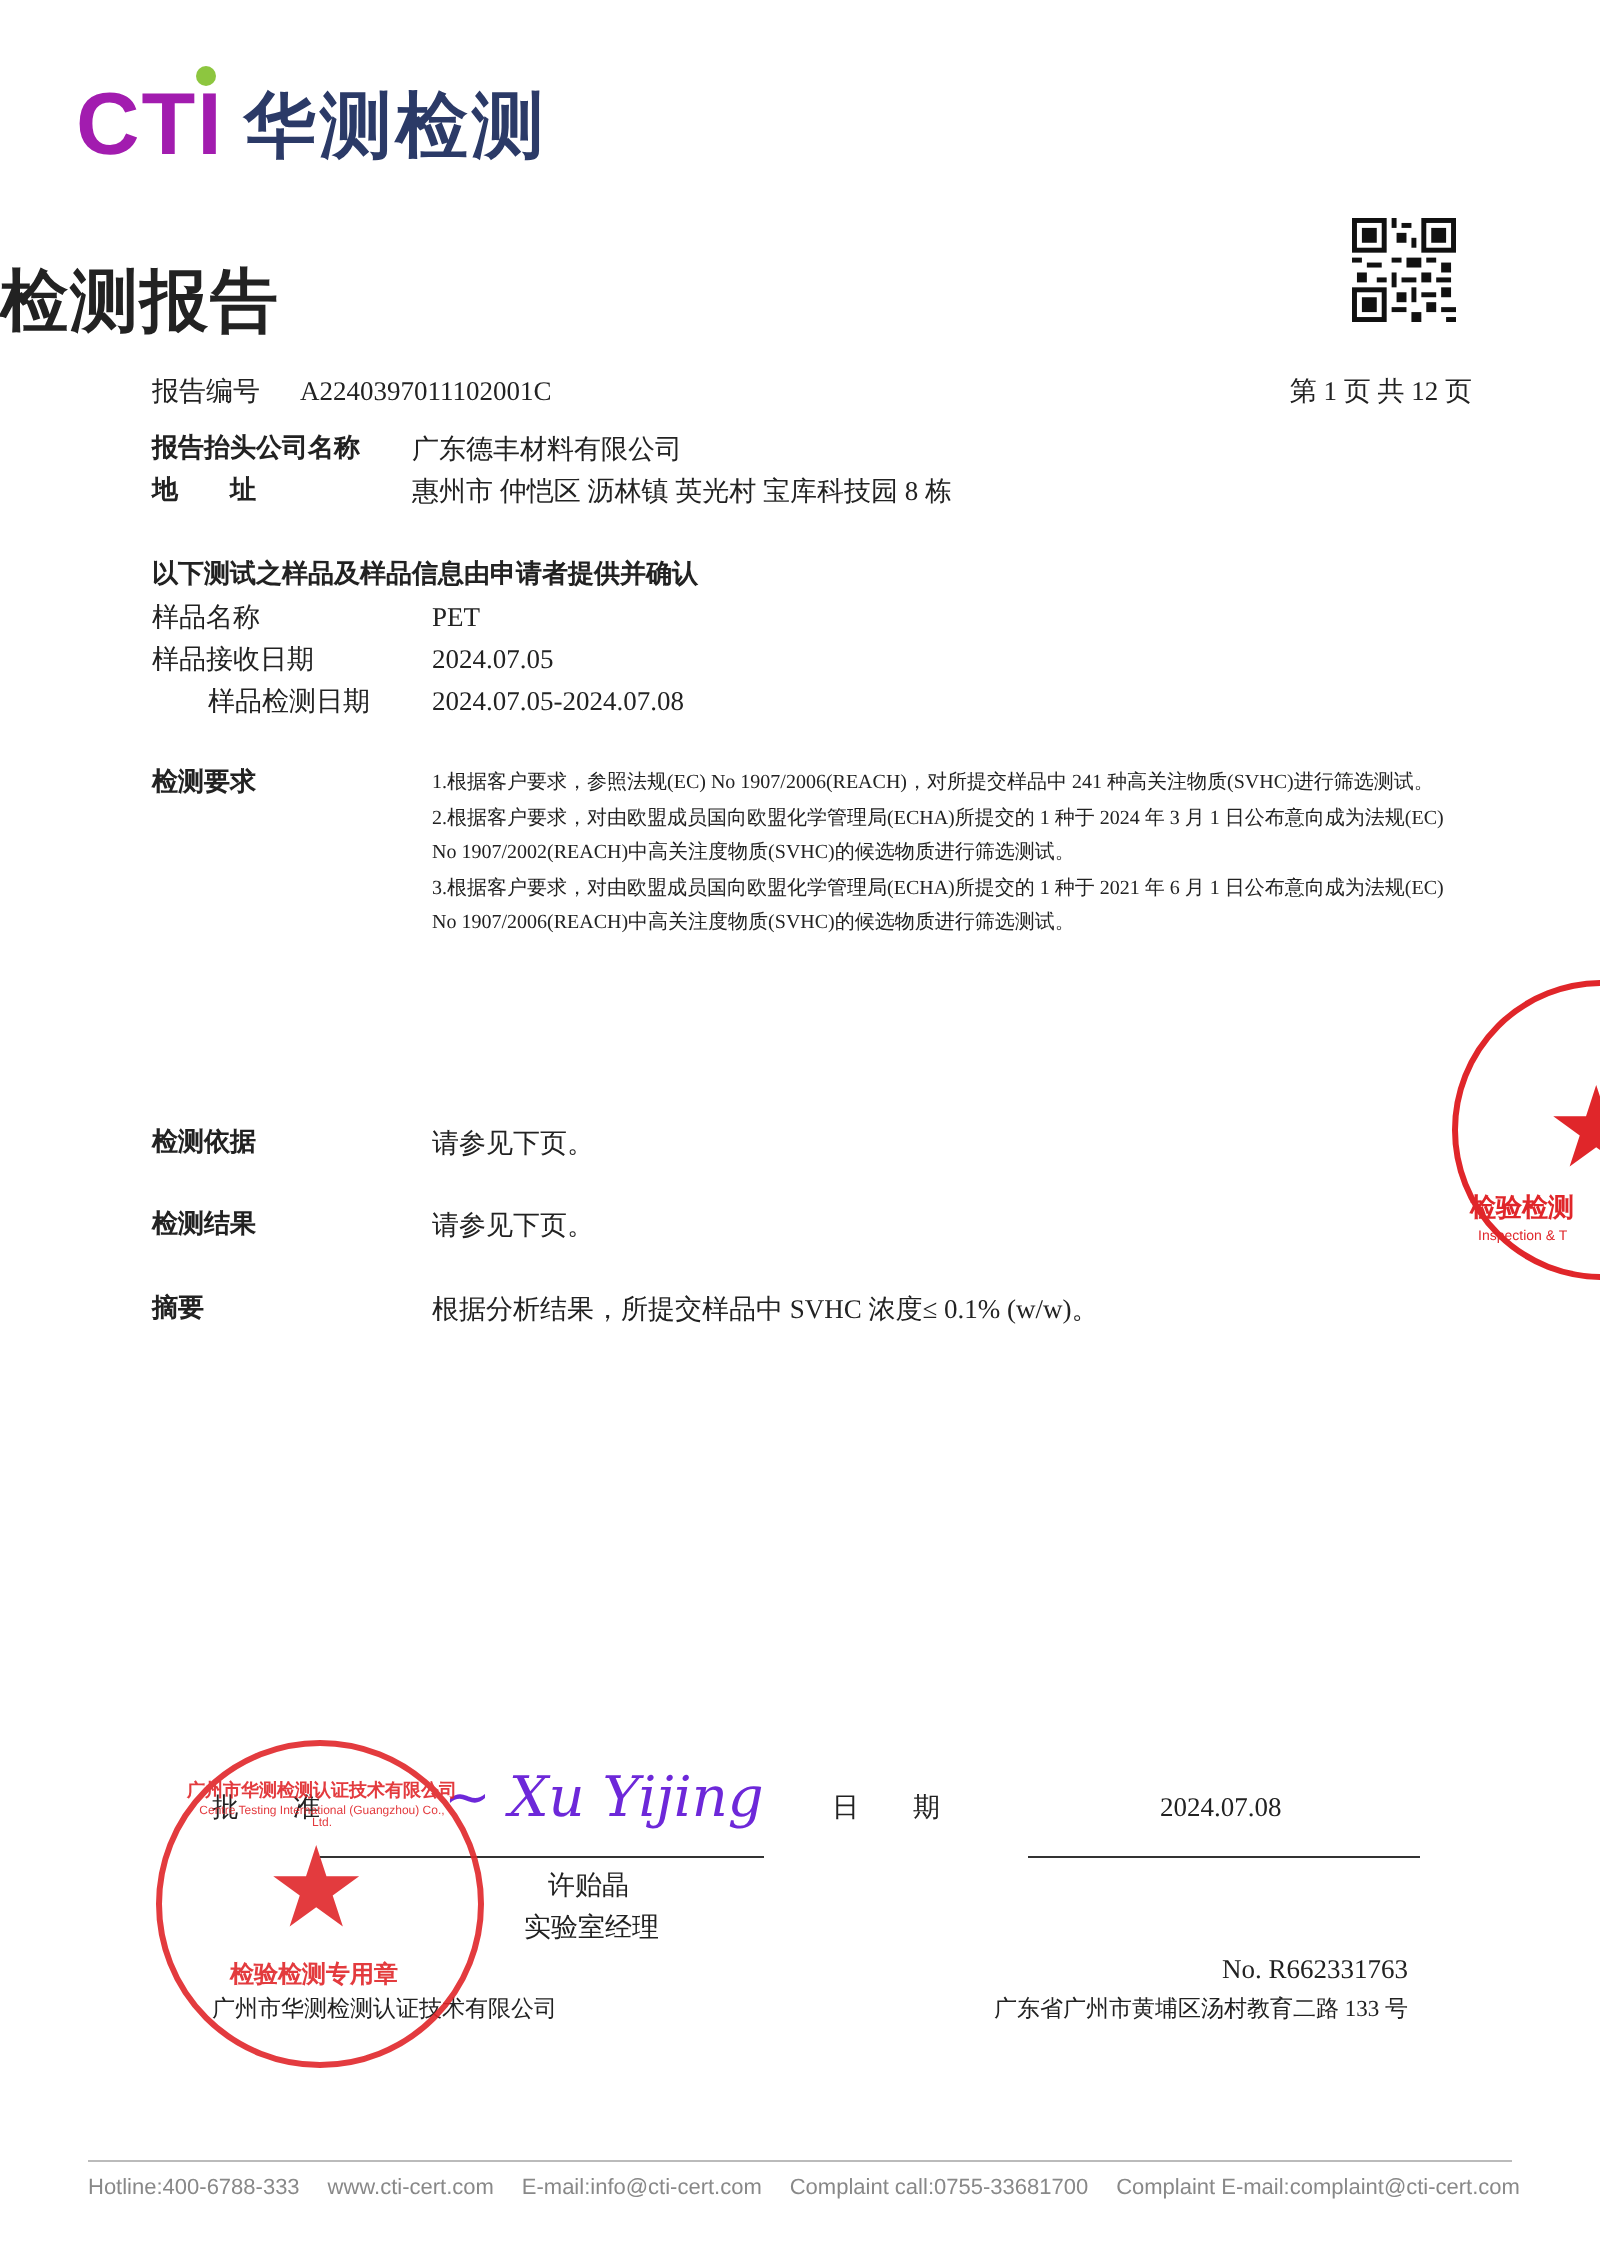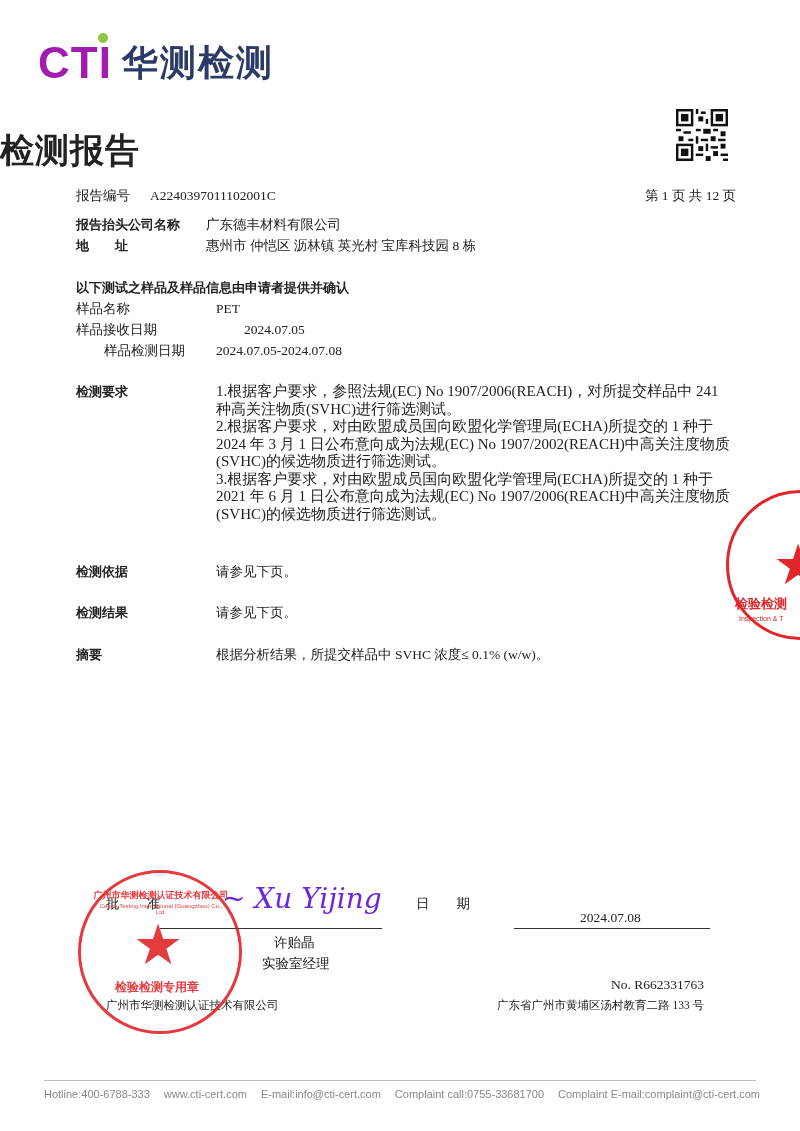--- a/index.html
+++ b/index.html
@@ -11,21 +11,21 @@
               color:#a21caf; letter-spacing:1px; position:relative; line-height:1; }
   .logo-dot { position:absolute; width:10px; height:10px; border-radius:50%; background:#8dc63f; right:4px; top:-8px; }
   .logo-cn { font-family:"DejaVu Sans",sans-serif; font-weight:bold; font-size:36px; color:#2b3a67; margin-left:10px; letter-spacing:2px; }
   .qr { left:676px; top:109px; width:52px; height:52px; }
   .title { left:0; width:800px; top:128px; text-align:left; font-size:34px; font-weight:bold;
            font-family:"DejaVu Sans",sans-serif; letter-spacing:1px; }
   .row { font-size:13.5px; line-height:18px; }
   .bold { font-weight:bold; font-family:"DejaVu Sans",sans-serif; font-size:13px; }
   .lbl { left:76px; }
   .val { left:216px; }
-  .req { left:216px; top:383px; width:520px; font-size:15px; line-height:17.5px; }
+  .req { left:216px; top:383px; width:520px; font-size:10px; line-height:17.5px; }
   .line { position:absolute; height:1px; background:#333; }
   .footer-rule { left:44px; top:1080px; width:712px; height:1px; background:#bbb; }
   .footer { left:44px; top:1088px; width:716px; font-family:"Liberation Sans","DejaVu Sans",sans-serif;
             font-size:11px; color:#888; display:flex; justify-content:space-between; }
   .stamp { border:3px solid #e0262a; border-radius:50%; color:#e0262a; }
   .stamp-star { color:#e0262a; font-size:56px; position:absolute; line-height:1; }
   .stamp-text { font-family:Liberation Serif, serif; font-weight:bold; color:#e0262a; position:absolute; }
   .sig { font-family:"DejaVu Serif",serif; font-style:italic; font-size:28px; color:#6d28d9; }
 </style>
 </head>
@@ -84,21 +84,21 @@
 
 <div class="abs row bold lbl" style="top:216px;">报告抬头公司名称</div>
 <div class="abs row val" style="left:206px; top:216px;">广东德丰材料有限公司</div>
 <div class="abs row bold lbl" style="top:237px; white-space:pre;">地　　址</div>
 <div class="abs row val" style="left:206px; top:237px;">惠州市 仲恺区 沥林镇 英光村 宝库科技园 8 栋</div>
 
 <div class="abs row bold lbl" style="top:279px;">以下测试之样品及样品信息由申请者提供并确认</div>
 <div class="abs row lbl" style="top:300px;">样品名称</div>
 <div class="abs row val" style="top:300px;">PET</div>
 <div class="abs row lbl" style="top:321px;">样品接收日期</div>
-<div class="abs row val" style="top:321px;margin-left:28px;">2024.07.05</div>
+<div class="abs row val" style="top:321px;">2024.07.05</div>
 <div class="abs row lbl" style="top:342px;margin-left:28px;">样品检测日期</div>
 <div class="abs row val" style="top:342px;">2024.07.05-2024.07.08</div>
 
 <div class="abs row bold lbl" style="top:383px;">检测要求</div>
 <div class="abs req">
   <div>1.根据客户要求，参照法规(EC) No 1907/2006(REACH)，对所提交样品中 241 种高关注物质(SVHC)进行筛选测试。</div>
   <div>2.根据客户要求，对由欧盟成员国向欧盟化学管理局(ECHA)所提交的 1 种于 2024 年 3 月 1 日公布意向成为法规(EC) No 1907/2002(REACH)中高关注度物质(SVHC)的候选物质进行筛选测试。</div>
   <div>3.根据客户要求，对由欧盟成员国向欧盟化学管理局(ECHA)所提交的 1 种于 2021 年 6 月 1 日公布意向成为法规(EC) No 1907/2006(REACH)中高关注度物质(SVHC)的候选物质进行筛选测试。</div>
 </div>
 
@@ -115,21 +115,21 @@
   <div class="stamp-text" style="left:10px; top:122px; font-size:7px; font-weight:normal; font-family:'Liberation Sans',sans-serif;">Inspection &amp; T</div>
 </div>
 
 <div class="abs row" style="left:106px; top:895px; white-space:pre;">批　　准</div>
 <div class="abs sig" style="left:222px; top:882px;">~ Xu Yijing</div>
 <div class="line" style="left:160px; top:928px; width:222px;"></div>
 <div class="abs row" style="left:274px; top:934px;">许贻晶</div>
 <div class="abs row" style="left:262px; top:955px;">实验室经理</div>
 
 <div class="abs row" style="left:416px; top:895px; white-space:pre;">日　　期</div>
-<div class="abs row" style="left:580px; top:895px;margin-top:14px;">2024.07.08</div>
+<div class="abs row" style="left:580px; top:895px;">2024.07.08</div>
 <div class="line" style="left:514px; top:928px; width:196px;"></div>
 
 <div class="abs row" style="right:96px; top:976px;">No. R662331763</div>
 <div class="abs row" style="left:106px; top:996px; font-size:11.5px;">广州市华测检测认证技术有限公司</div>
 <div class="abs row" style="right:96px; top:996px; font-size:11.5px;">广东省广州市黄埔区汤村教育二路 133 号</div>
 
 <div class="abs stamp" style="left:78px; top:870px; width:164px; height:164px; opacity:0.9;">
   <div class="stamp-star" style="left:52px; top:44px;">★</div>
   <div class="stamp-text" style="left:34px; top:106px; font-size:12px;">检验检测专用章</div>
   <div class="stamp-text" style="left:10px; top:16px; width:140px; text-align:center; font-size:9px;">广州市华测检测认证技术有限公司</div>

